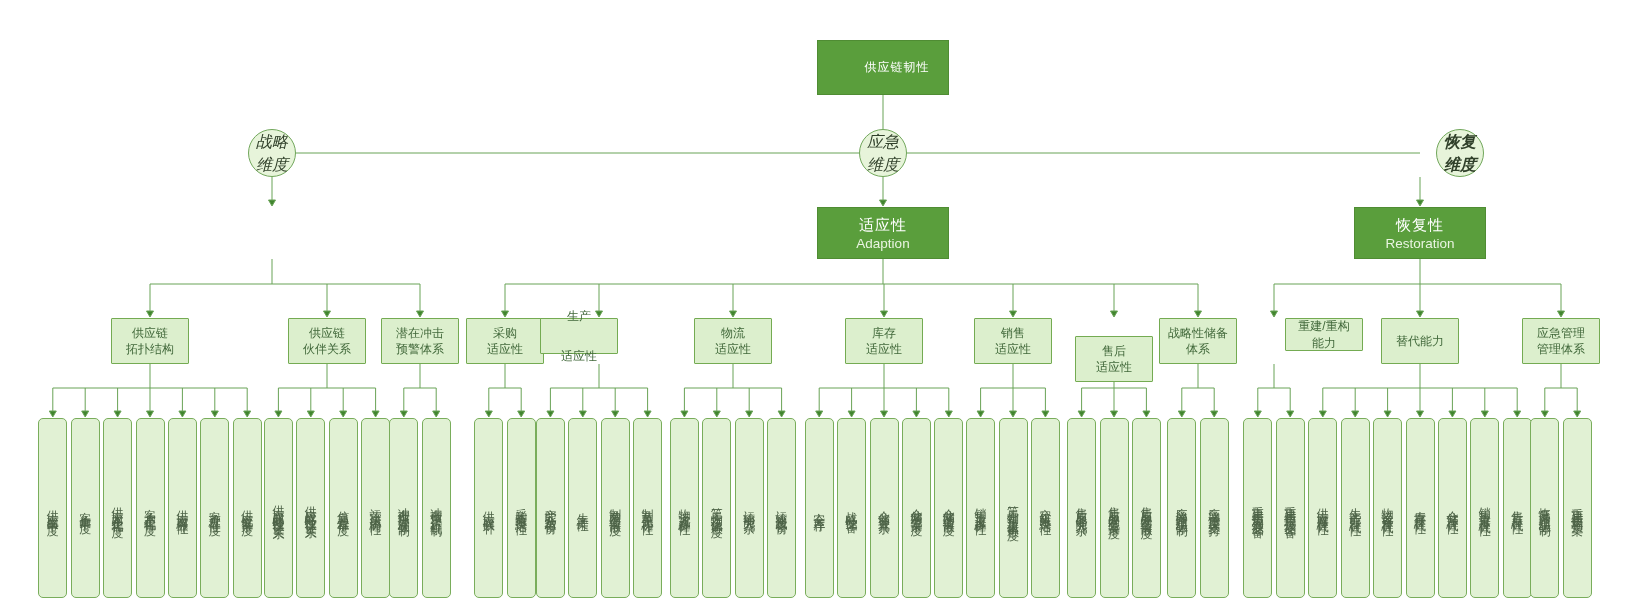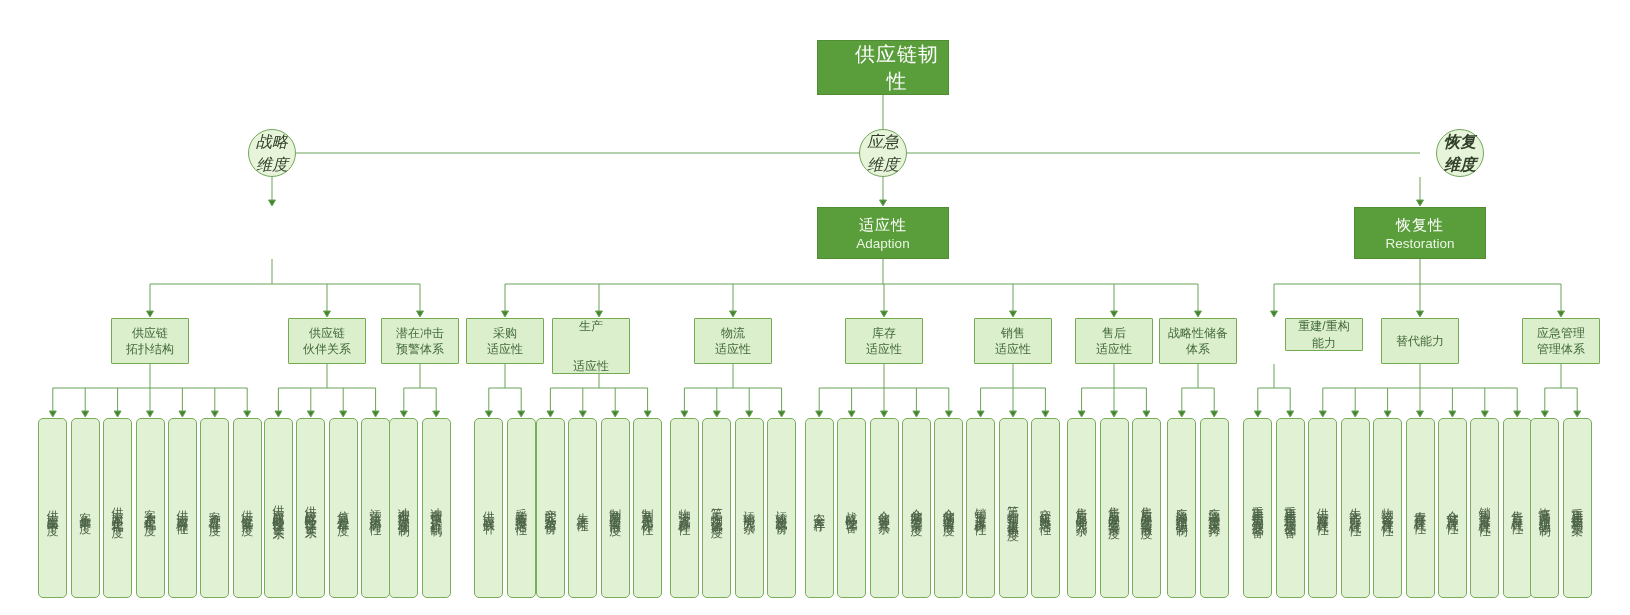--- a/index.html
+++ b/index.html
@@ -3,21 +3,21 @@
 <meta charset="utf-8">
 <style>
   html,body { margin:0; padding:0; background:#ffffff; }
   body { font-family:"Liberation Sans", sans-serif; }
   #canvas { position:relative; width:1630px; height:615px; background:#ffffff; overflow:hidden; }
   #wires { position:absolute; left:0; top:0; width:1630px; height:615px; z-index:1; }
   #nodes { position:absolute; left:0; top:0; width:1630px; height:615px; z-index:2; }
   .node { position:absolute; box-sizing:border-box; display:flex; flex-direction:column;
           align-items:center; justify-content:center; text-align:center; }
   .dark { background:#5a9e3c; border:1px solid #4f8c33; color:#ffffff; }
-  .root-box { font-size:20px; letter-spacing:1px;padding-left:28px; }
+  .root-box { font-size:12px; letter-spacing:1px;padding-left:28px; }
   .l2 .cn { font-size:15px; letter-spacing:1px; }
   .l2 .en { font-size:13.5px; color:#e9f4e1; margin-top:1px; }
   .circle { border-radius:50%; background:#e7f4da; border:1px solid #71a75b; color:#30402a;
             font-family:"DejaVu Serif", serif; font-style:italic; font-size:16px; line-height:1.45; }
   .l3 { background:#dcefcd; border:1px solid #74ab52; color:#41683a; font-size:12px;
         line-height:1.35; border-radius:1px; }
   .leaf { background:#e1f1d4; border:1px solid #79ad5b; border-radius:5px; color:#4c6246; }
   .leaf span { writing-mode:vertical-rl; text-orientation:upright; font-size:12px;
                letter-spacing:2.5px; line-height:1; }
 </style>
@@ -263,21 +263,21 @@
       <div class="node l3" style="left: 466px; top: 318px; width: 78px; height: 46px;">
         <span>采购</span>
         <span>适应性</span>
       </div>
       <div class="node leaf" style="left: 474.3px; top: 418px; width: 29px; height: 180px;">
         <span>供应商候补</span>
       </div>
       <div class="node leaf" style="left: 506.7px; top: 418px; width: 29px; height: 180px;">
         <span>采购策略灵活性</span>
       </div>
-      <div class="node l3" style="left: 552px; top: 318px; width: 78px; height: 56px; gap: 24px;">
+      <div class="node l3" style="left: 540px; top: 318px; width: 78px; height: 36px; gap: 24px;">
         <span>生产</span>
         <span>适应性</span>
       </div>
       <div class="node leaf" style="left: 535.9px; top: 418px; width: 29px; height: 180px;">
         <span>产能冗余与备份</span>
       </div>
       <div class="node leaf" style="left: 568.3px; top: 418px; width: 29px; height: 180px;">
         <span>生产柔性</span>
       </div>
       <div class="node leaf" style="left: 600.7px; top: 418px; width: 29px; height: 180px;">
@@ -327,21 +327,21 @@
       </div>
       <div class="node leaf" style="left: 966.1px; top: 418px; width: 29px; height: 180px;">
         <span>销售渠道多样性</span>
       </div>
       <div class="node leaf" style="left: 998.5px; top: 418px; width: 29px; height: 180px;">
         <span>第三方销售渠道依赖度</span>
       </div>
       <div class="node leaf" style="left: 1030.9px; top: 418px; width: 29px; height: 180px;">
         <span>定价策略灵活性</span>
       </div>
-      <div class="node l3" style="left: 1075px; top: 318px; width: 78px; height: 46px; align-items: center;">
+      <div class="node l3" style="left: 1075px; top: 336px; width: 78px; height: 46px; align-items: center;">
         <span>售后</span>
         <span>适应性</span>
       </div>
       <div class="node leaf" style="left: 1067.1px; top: 418px; width: 29px; height: 180px;">
         <span>售后服务能力冗余</span>
       </div>
       <div class="node leaf" style="left: 1099.5px; top: 418px; width: 29px; height: 180px;">
         <span>售后服务网络复杂度</span>
       </div>
       <div class="node leaf" style="left: 1131.9px; top: 418px; width: 29px; height: 180px;">

